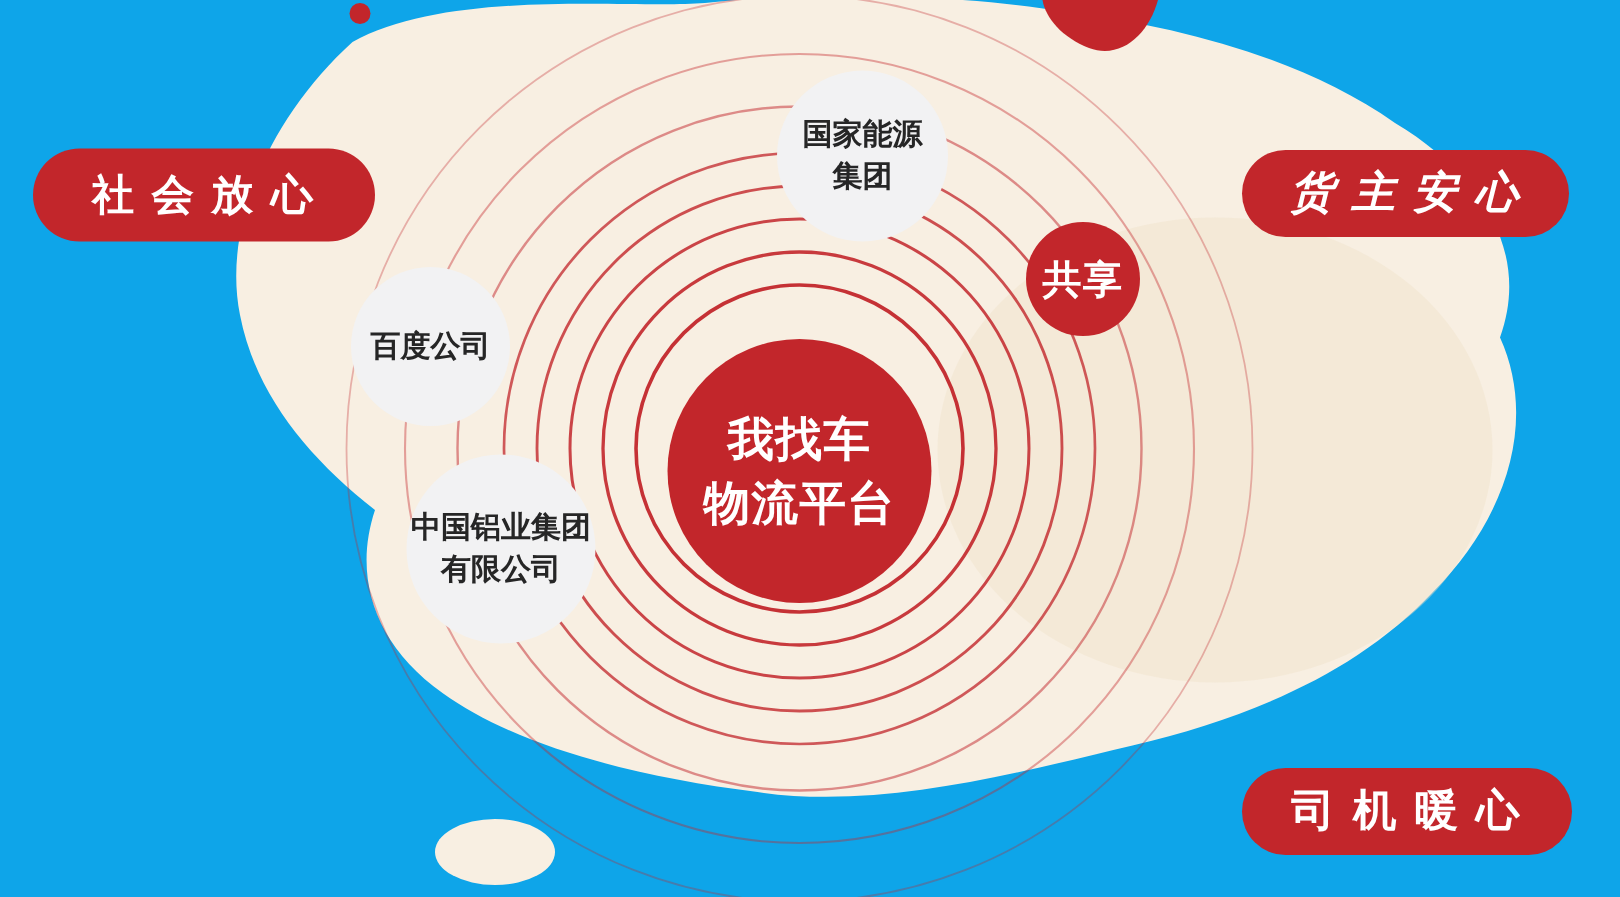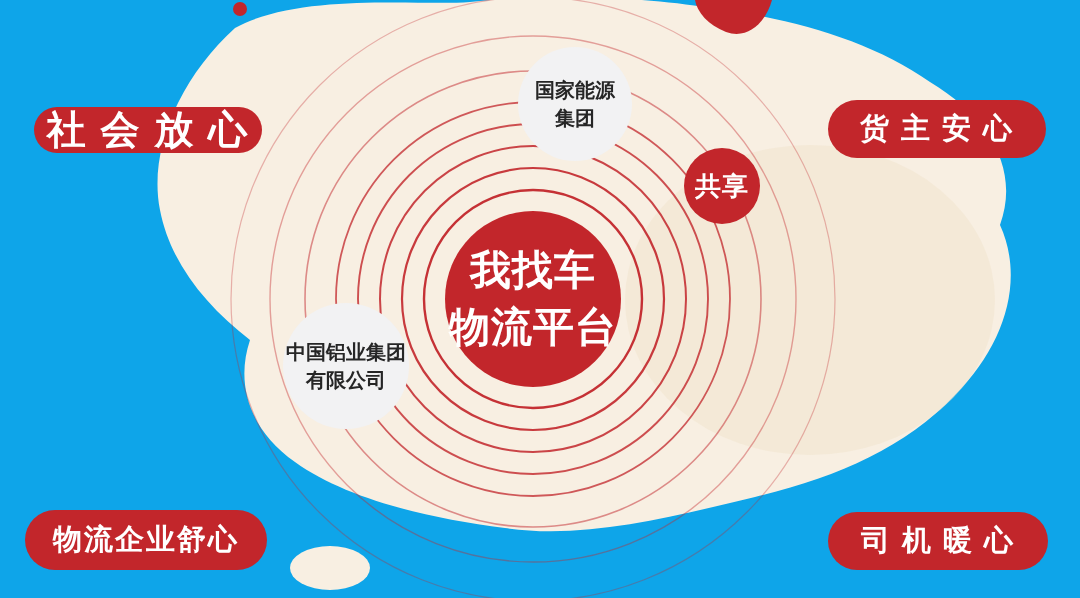--- a/index.html
+++ b/index.html
@@ -33,25 +33,25 @@
     position: absolute;
     transform: translate(-50%, -50%);
     border-radius: 50%;
     display: flex;
     align-items: center;
     justify-content: center;
     text-align: center;
     box-sizing: border-box;
   }
   .center-node {
-    left: 533px; top: 299px;
+    left: 533px; top: 314px;
     width: 176px; height: 176px;
     background: var(--primary-red, #c2262b);
     color: #ffffff;
-    font-size: 41px;
+    font-size: 31px;
     font-weight: bold;
     line-height: 1.4;
     white-space: pre-line;
     letter-spacing: 1px;
   }
   .badge {
     background: var(--primary-red, #c2262b);
     color: #ffffff;
     font-weight: bold;
     font-size: 26px;
@@ -65,37 +65,37 @@
     background: var(--circle-gray, #f2f2f3);
     color: var(--text-dark, #262626);
     font-weight: bold;
     font-size: 20px;
     line-height: 1.4;
     white-space: pre-line;
   }
   .p-energy { left: 575px; top: 104px; width: 114px; height: 114px; }
   .p-baidu  { left: 287px; top: 231px; width: 106px; height: 106px; }
   .p-sany   { left: 838px; top: 281px; width: 106px; height: 106px; }
-  .p-chalco { left: 346px; top: 366px; width: 126px; height: 126px; }
+  .p-chalco { left: 334px; top: 366px; width: 126px; height: 126px; }
   .p-spic   { left: 631px; top: 531px; width: 134px; height: 134px; }
   .pill {
     position: absolute;
     transform: translate(-50%, -50%);
     background: var(--primary-red, #c2262b);
     color: #ffffff;
     font-weight: bold;
     border-radius: 40px;
     display: flex;
     align-items: center;
     justify-content: center;
     white-space: pre;
     letter-spacing: 2px;
   }
-  .pill-society   { left: 148px; top: 130px; width: 228px; height: 46px; font-size: 39px; }
-  .pill-cargo     { left: 937px; top: 129px; width: 218px; height: 58px; font-size: 29px; }
+  .pill-society   { left: 136px; top: 130px; width: 228px; height: 62px; font-size: 28px; }
+  .pill-cargo     { left: 937px; top: 129px; width: 218px; height: 58px; font-size: 29px; font-style: italic; }
   .pill-logistics { left: 146px; top: 540px; width: 242px; height: 60px; font-size: 29px; }
   .pill-driver    { left: 938px; top: 541px; width: 220px; height: 58px; font-size: 29px; justify-content: center; }
 </style>
 </head>
 <body>
 
 <div class="canvas">
 
   <svg class="layer" viewBox="0 0 1080 598" aria-hidden="true">
     <path class="map-shape" d="M 235,28
@@ -124,40 +124,40 @@
     <circle class="ring" cx="533" cy="299" r="197" stroke-width="1.8" opacity="0.75"></circle>
     <circle class="ring" cx="533" cy="299" r="228" stroke-width="1.6" opacity="0.5"></circle>
     <circle class="ring" cx="533" cy="299" r="263" stroke-width="1.4" opacity="0.4"></circle>
     <circle class="ring" cx="533" cy="299" r="302" stroke-width="1.2" opacity="0.32"></circle>
   </svg>
 
   <div class="node partner p-energy">
     <span>国家能源
 集团</span>
   </div>
+  <div class="node partner p-baidu">
+    <span>百度公司</span>
+  </div>
   <div class="node partner p-chalco">
     <span>中国铝业集团
 有限公司</span>
   </div>
 
   <div class="node badge b-gongxiang">
     <span>共享</span>
   </div>
 
   <div class="node center-node">
     <span>我找车
 物流平台</span>
   </div>
 
   <div class="pill pill-society">
     <span>社 会 放 心</span>
   </div>
   <div class="pill pill-cargo">
     <span>货 主 安 心</span>
   </div>
-  <div class="pill pill-logistics">
-    <span>物流企业舒心</span>
-  </div>
   <div class="pill pill-driver">
     <span>司 机 暖 心</span>
   </div>
 
 </div>
 
 </body></html>

